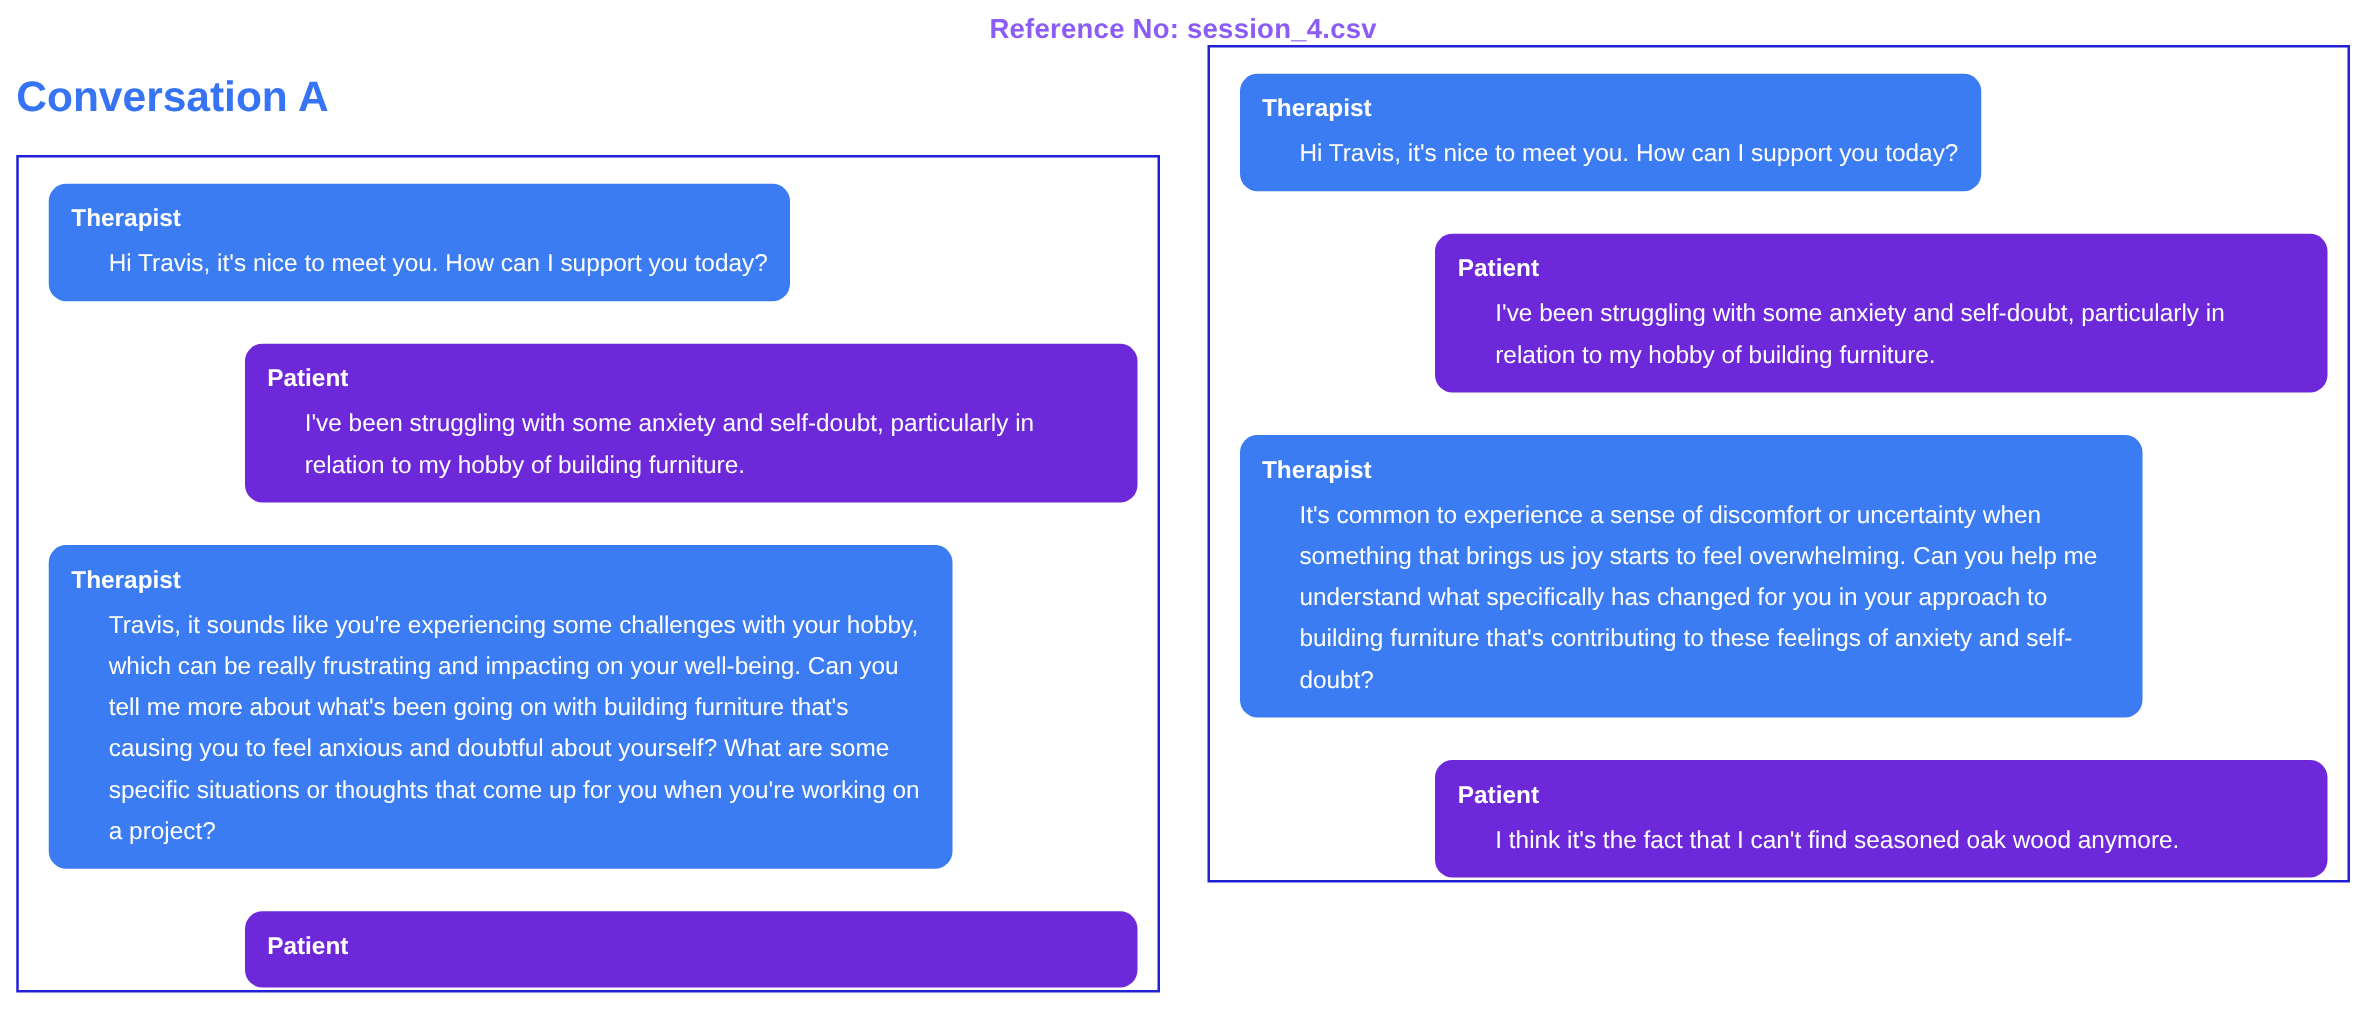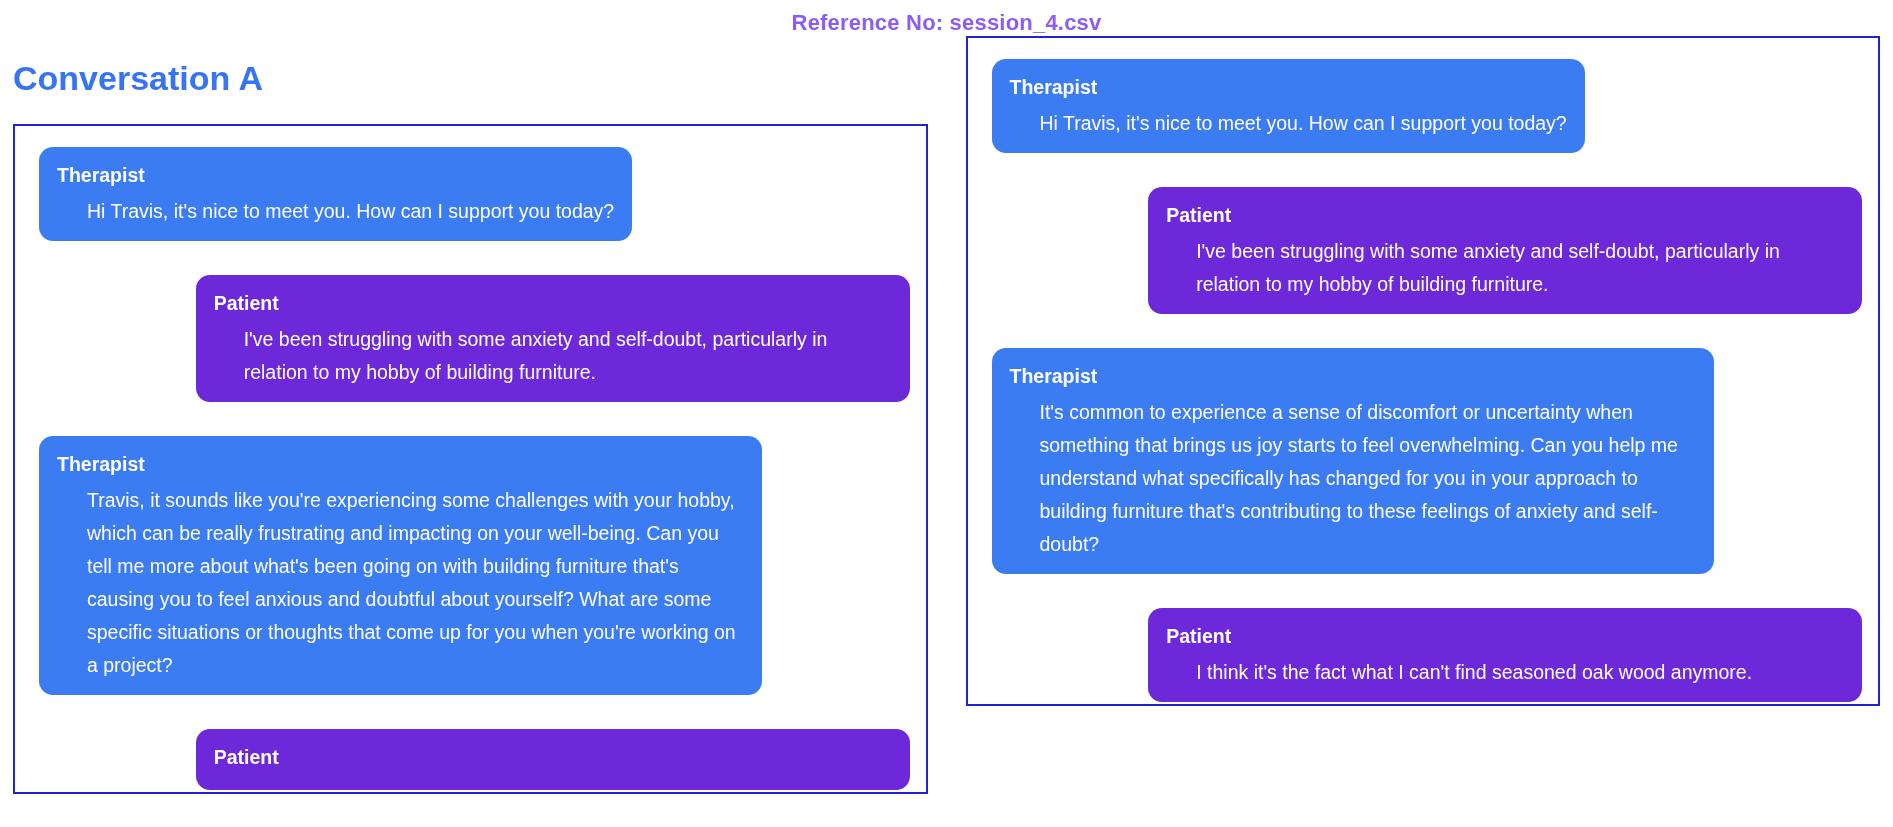--- a/index.html
+++ b/index.html
@@ -142,21 +142,21 @@
         <div class="msg therapist">
           <div class="bubble">
             <div class="role">Therapist</div>
             <div class="text">It's common to experience a sense of discomfort or uncertainty when something that brings us joy starts to feel overwhelming. Can you help me understand what specifically has changed for you in your approach to building furniture that's contributing to these feelings of anxiety and self-doubt?</div>
           </div>
         </div>
 
         <div class="msg patient">
           <div class="bubble">
             <div class="role">Patient</div>
-            <div class="text">I think it's the fact what I can't find seasoned oak wood anymore.</div>
+            <div class="text">I think it's the fact that I can't find seasoned oak wood anymore.</div>
           </div>
         </div>
 
       </div>
     </div>
 
   </div>
 </div>
 
 </body></html>

